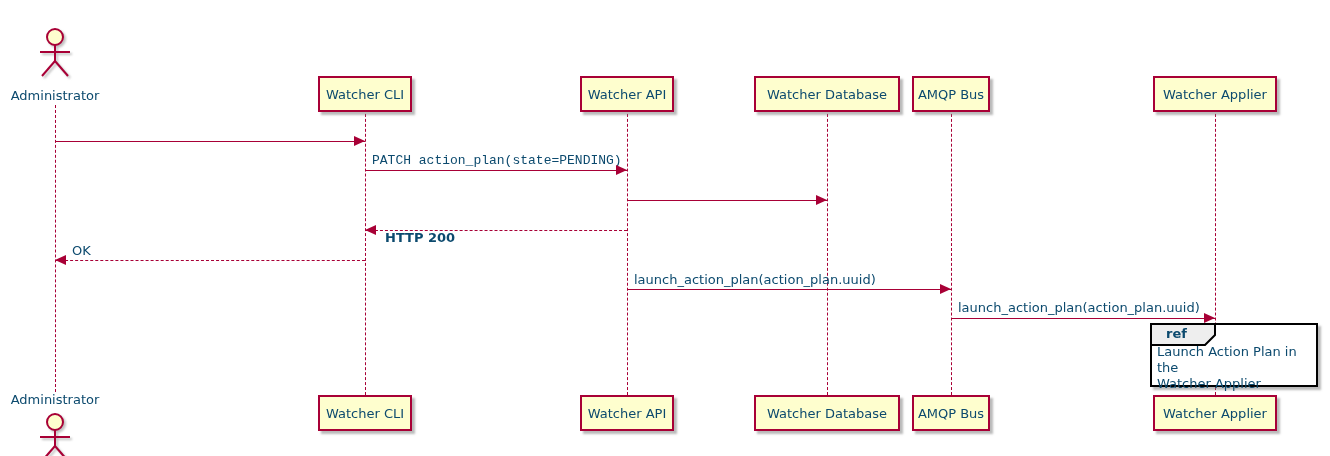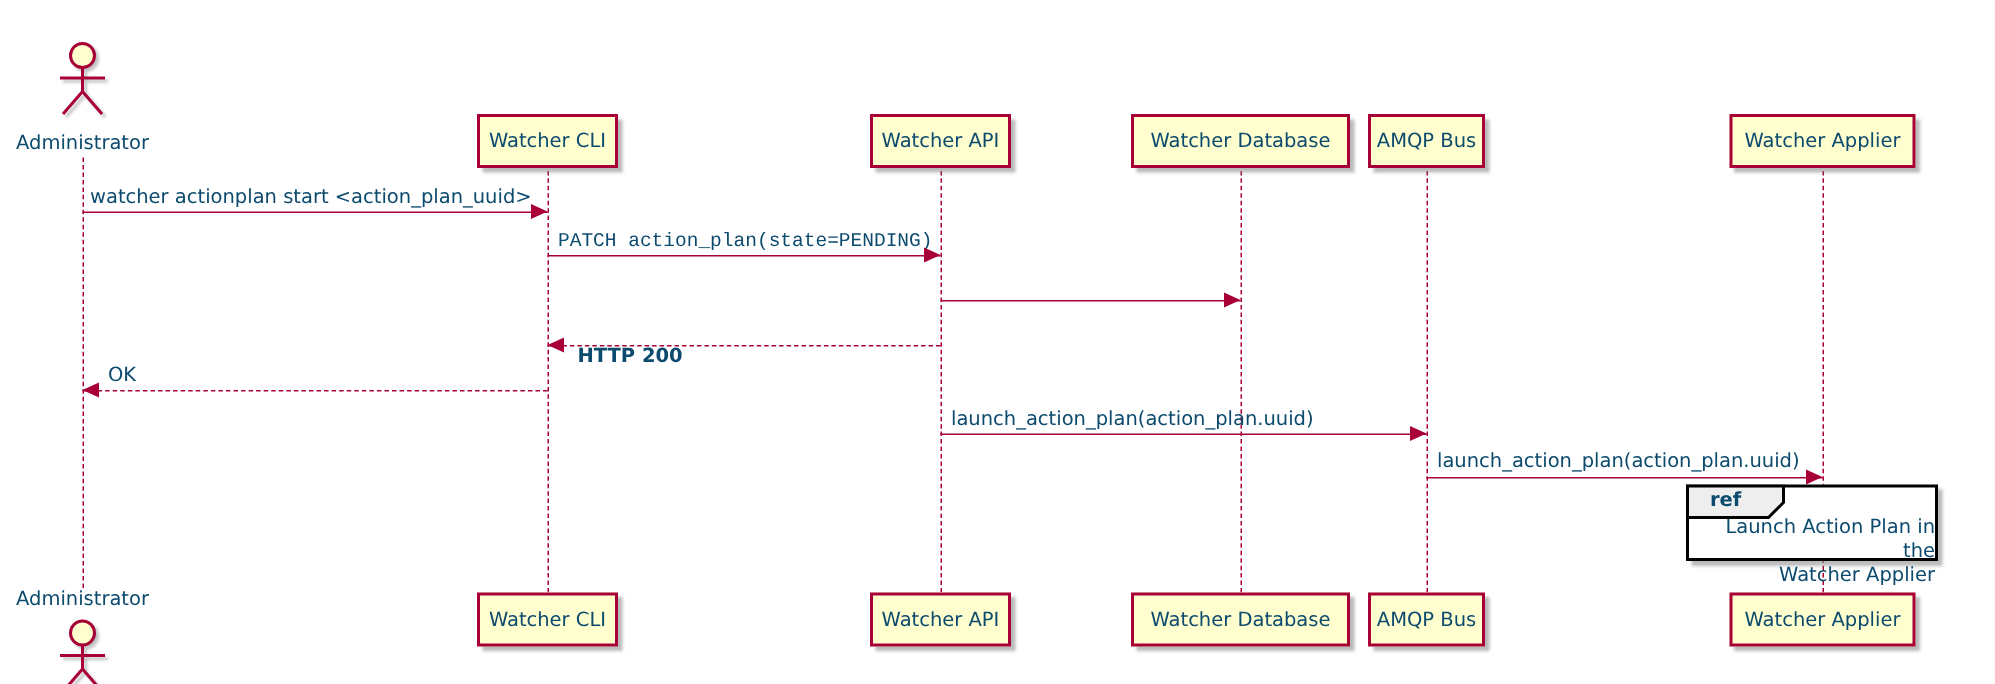--- a/index.html
+++ b/index.html
@@ -63,30 +63,29 @@
     width: 0;
     height: 0;
     border-top: 5px solid transparent;
     border-bottom: 5px solid transparent;
     z-index: 2;
   }
   .arrow.right { border-left: 11px solid #A80036; }
   .arrow.left  { border-right: 11px solid #A80036; }
   .ref-box {
     position: absolute;
-    left: 1124px;
+    left: 1150px;
     top: 299px;
     width: 168px;
-    height: 51px;
+    height: 64px;
     box-sizing: border-box;
     background: #ffffff;
     border: 2px solid #000000;
     box-shadow: 3px 3px 2px rgba(130,130,130,0.55);
     z-index: 3;
-    text-align: right;
   }
   .ref-tab-shape { position: absolute; left: -2px; top: -2px; }
   .ref-keyword {
     position: absolute;
     left: 14px;
     top: 1px;
     font-weight: bold;
     z-index: 4;
   }
   .ref-text {
@@ -132,21 +131,20 @@
   <div class="participant" style="left:754px; top:52px; width:146px;">Watcher Database</div>
   <div class="participant" style="left:912px; top:52px; width:78px;">AMQP Bus</div>
   <div class="participant" style="left:1153px;top:52px; width:124px;">Watcher Applier</div>
 
   <div class="participant" style="left:318px; top:371px; width:94px;">Watcher CLI</div>
   <div class="participant" style="left:580px; top:371px; width:94px;">Watcher API</div>
   <div class="participant" style="left:754px; top:371px; width:146px;">Watcher Database</div>
   <div class="participant" style="left:912px; top:371px; width:78px;">AMQP Bus</div>
   <div class="participant" style="left:1153px;top:371px; width:124px;">Watcher Applier</div>
 
-  <div class="msg-label" style="left:60px; top:100px;">watcher actionplan start &lt;action_plan_uuid&gt;</div>
   <div class="msg-line" style="left:55px; top:117px; width:310px;"></div>
   <div class="arrow right" style="left:354px; top:112px;"></div>
 
   <div class="msg-label" style="left:372px; top:129px;font-family:Liberation Mono, monospace;">PATCH action_plan(state=PENDING)</div>
   <div class="msg-line" style="left:365px; top:146px; width:262px;"></div>
   <div class="arrow right" style="left:616px; top:141px;"></div>
 
   <div class="msg-line" style="left:627px; top:176px; width:200px;"></div>
   <div class="arrow right" style="left:816px; top:171px;"></div>
 

